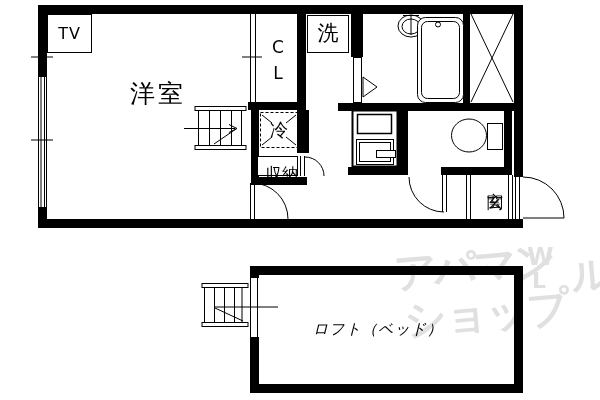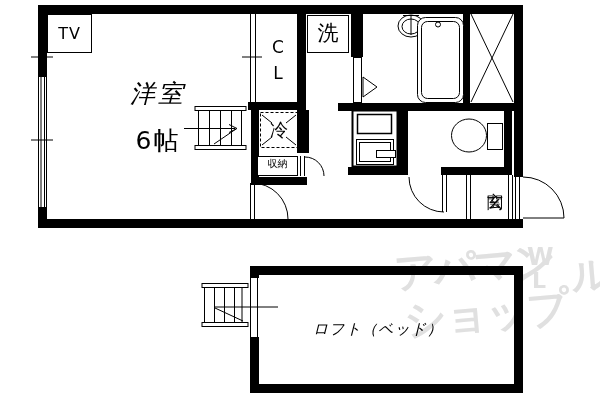--- a/index.html
+++ b/index.html
@@ -197,28 +197,27 @@
       <line x1="242" y1="288" x2="242" y2="322"></line>
       <g fill="none">
         <line x1="215" y1="307" x2="278" y2="307"></line>
         <line x1="215" y1="308" x2="243" y2="321"></line>
       </g>
     </g>
   </svg>
 
   <div class="lbl center" style="left:47px;top:26px;width:45px;font-size:16px;letter-spacing:1px;">TV</div>
 
-  <div class="lbl center" style="left:118px;top:81px;width:80px;font-size:25px;letter-spacing:3px;font-style:italic;">洋室</div>
-  <div class="lbl center" style="left:118px;top:128px;width:80px;font-size:25px;letter-spacing:2px;">6帖</div>
+  <div class="lbl center" style="left:118px;top:81px;width:80px;font-size:25px;letter-spacing:3px;">洋室</div>
 
   <div class="lbl vtext" style="left:269px;top:37px;font-size:17px;letter-spacing:6px;">CL</div>
 
   <div class="lbl center" style="left:307px;top:23px;width:42px;font-size:21px;">洗</div>
 
   <div class="lbl center" style="left:260px;top:121px;width:38px;font-size:18px;">冷</div>
 
-  <div class="lbl center" style="left:257px;top:159px;width:41px;font-size:10px;">収納</div>
+  <div class="lbl center" style="left:257px;top:166px;width:41px;font-size:16px;text-align:right;">収納</div>
 
   <div class="lbl vtext" style="left:487px;top:179px;font-size:16px;letter-spacing:3px;">玄関</div>
 
   <div class="lbl" style="left:313px;top:322px;font-size:15px;letter-spacing:1px;font-style:italic;">ロフト（ベッド）</div>
 
 </div>
 
 </body></html>

